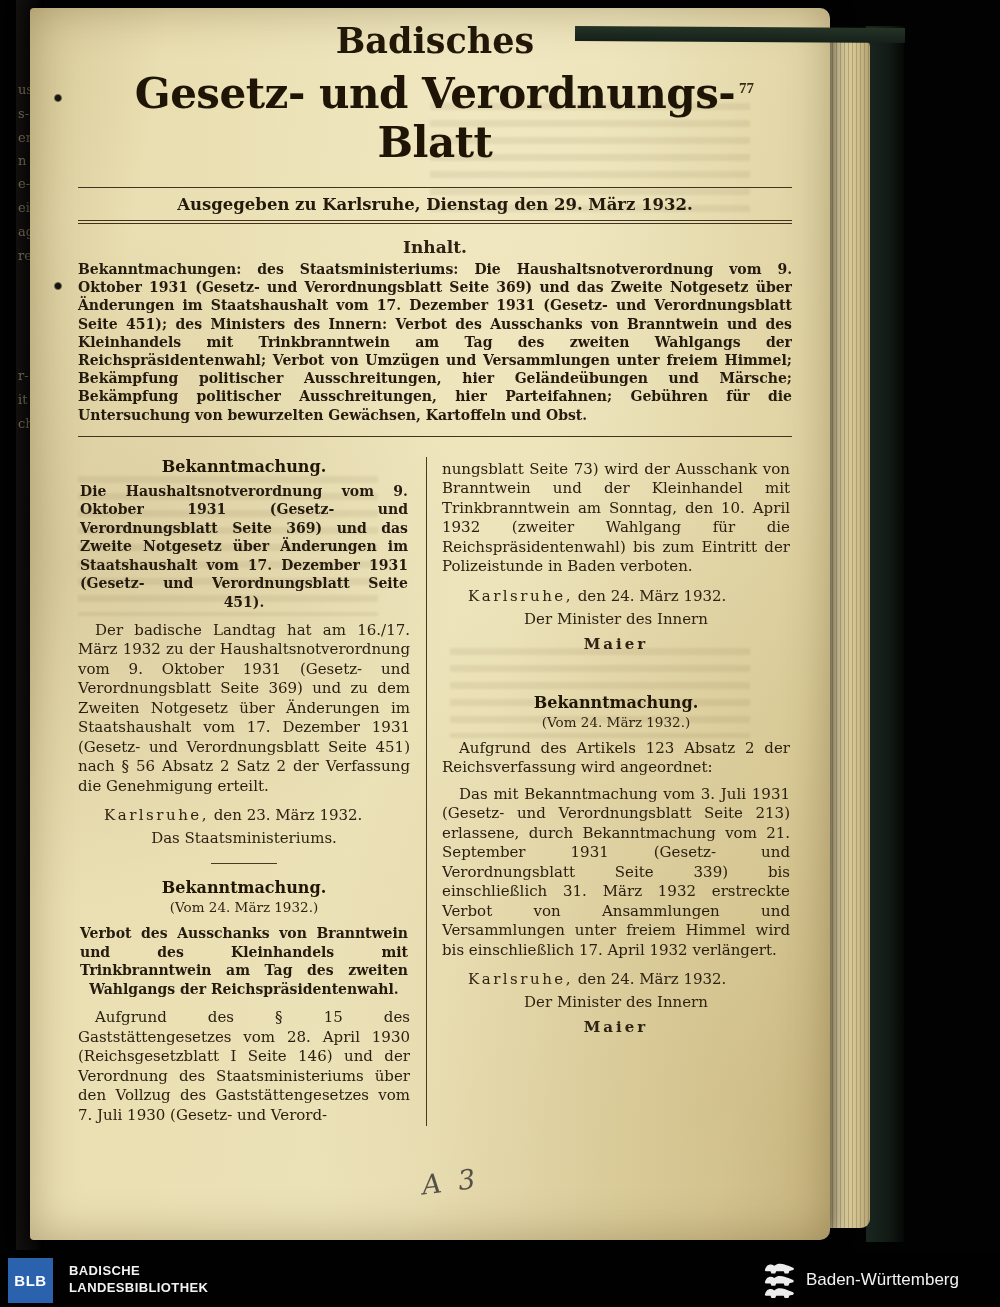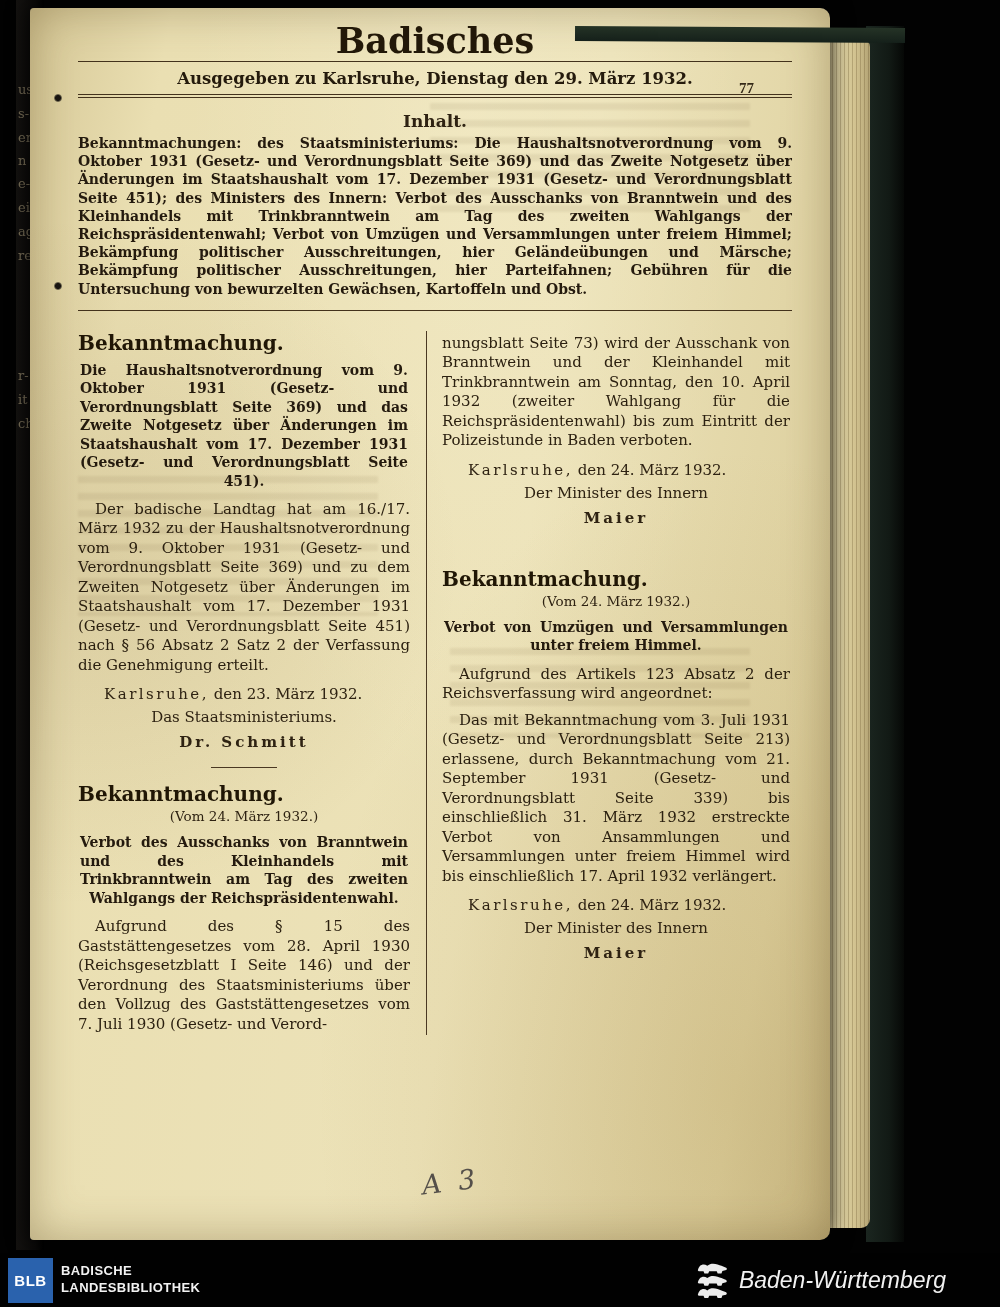--- a/index.html
+++ b/index.html
@@ -60,21 +60,21 @@
   .inhalt-body{margin:3px 0 12px;font-weight:bold;font-size:14px;line-height:1.3;
                text-align:justify;color:#241a0e;}
   .full-rule{border-bottom:1.5px solid #43321c;margin:2px 0 0;}
 
   .cols{display:flex;margin-top:16px;}
   .col{flex:0 0 auto;}
   .col.left{width:332px;}
   .col.right{width:348px;}
   .col-divider{flex:1;max-width:1px;min-width:1px;background:#4a3822;margin:4px 15px 6px 16px;}
 
-  .art-h{margin:14px 0 2px;text-align:left;font-size:20px;font-weight:bold;color:#201605;}
+  .art-h{margin:14px 0 2px;text-align:center;font-size:16px;font-weight:bold;color:#201605;}
   .art-h.first{margin-top:4px;}
   .art-h.gap-top{margin-top:40px;}
   .art-date{text-align:center;font-size:13.5px;margin-bottom:9px;}
   .subject{margin:6px 2px 10px;font-weight:bold;font-size:14px;line-height:1.32;
            text-align:justify;text-align-last:center;color:#241a0e;}
   .bodyp{margin:7px 0;font-size:15px;line-height:1.3;text-align:justify;color:#2b2010;}
   .ind{text-indent:17px;}
   .placeline{margin:10px 0 2px 26px;font-size:15px;}
   .sperr{letter-spacing:2.5px;text-align:right;}
   .signoff{text-align:center;margin-top:5px;font-size:15px;}
@@ -84,24 +84,24 @@
   .handwritten{position:absolute;left:392px;top:1158px;font-size:27px;font-style:italic;
                color:#55504a;transform:rotate(-7deg);letter-spacing:4px;}
 
   
   .vfooter{position:absolute;left:0;right:0;bottom:0;height:54px;background:#010101;
            display:flex;align-items:center;z-index:9;
            font-family:"Liberation Sans", sans-serif;}
   .blb-logo{width:45px;height:45px;margin-left:8px;background:#2a62ad;color:#fff;
             display:flex;align-items:center;justify-content:center;
             font-weight:bold;font-size:15px;letter-spacing:.5px;text-decoration:none;cursor:pointer;}
-  .lib-name{color:#f2f2f2;font-size:13px;font-weight:bold;margin-left:8px;line-height:1.3;
+  .lib-name{color:#f2f2f2;font-size:13px;font-weight:bold;margin-left:16px;line-height:1.3;
             letter-spacing:.4px;}
-  .brand{margin-left:auto;margin-right:54px;display:flex;align-items:center;gap:10px;
-         color:#f2f2f2;font-size:23px;cursor:pointer;font-style:italic;}
+  .brand{margin-left:auto;margin-right:41px;display:flex;align-items:center;gap:10px;
+         color:#f2f2f2;font-size:17px;cursor:pointer;}
   .coat{width:34px;height:38px;display:block;}
 </style>
 </head>
 <body>
 
 <div class="stage">
 
   <div class="sliver">
     <span class="frag" style="top:82px">ust</span>
     <span class="frag" style="top:106px">s-</span>
@@ -124,41 +124,41 @@
     <div class="hole h2"></div>
 
     <div class="ghost" style="left:400px;top:95px;width:320px;height:115px"></div>
     <div class="ghost" style="left:48px;top:468px;width:300px;height:140px"></div>
     <div class="ghost" style="left:420px;top:640px;width:300px;height:90px"></div>
 
     <div class="folio">77</div>
 
     <div class="content">
       <div class="t1">Badisches</div>
+      <div class="t2">Gesetz- und Verordnungs-Blatt</div>
 
       <div class="dateline-box">
         <div class="dateline">Ausgegeben zu Karlsruhe, Dienstag den 29. März 1932.</div>
       </div>
 
       <div class="inhalt-h">Inhalt.</div>
       <p class="inhalt-body">Bekanntmachungen: des Staatsministeriums: Die Haushaltsnotverordnung vom 9. Oktober 1931 (Gesetz- und Verordnungsblatt Seite 369) und das Zweite Notgesetz über Änderungen im Staatshaushalt vom 17. Dezember 1931 (Gesetz- und Verordnungsblatt Seite 451); des Ministers des Innern: Verbot des Ausschanks von Branntwein und des Kleinhandels mit Trinkbranntwein am Tag des zweiten Wahlgangs der Reichspräsidentenwahl; Verbot von Umzügen und Versammlungen unter freiem Himmel; Bekämpfung politischer Ausschreitungen, hier Geländeübungen und Märsche; Bekämpfung politischer Ausschreitungen, hier Parteifahnen; Gebühren für die Untersuchung von bewurzelten Gewächsen, Kartoffeln und Obst.</p>
       <div class="full-rule"></div>
 
       <div class="cols">
 
         <div class="col left">
           <h3 class="art-h first">Bekanntmachung.</h3>
           <p class="subject">Die Haushaltsnotverordnung vom 9. Oktober 1931 (Gesetz- und Verordnungsblatt Seite 369) und das Zweite Notgesetz über Änderungen im Staatshaushalt vom 17. Dezember 1931 (Gesetz- und Verordnungsblatt Seite 451).</p>
           <p class="bodyp ind">Der badische Landtag hat am 16./17. März 1932 zu der Haushaltsnotverordnung vom 9. Oktober 1931 (Gesetz- und Verordnungsblatt Seite 369) und zu dem Zweiten Notgesetz über Änderungen im Staatshaushalt vom 17. Dezember 1931 (Gesetz- und Verordnungsblatt Seite 451) nach § 56 Absatz 2 Satz 2 der Verfassung die Genehmigung erteilt.</p>
           <div class="placeline">
             <span class="sperr">Karlsruhe,</span>
             <span>den 23. März 1932.</span>
           </div>
           <div class="signoff">Das Staatsministeriums.</div>
-          <div class="signature">Dr. Schmitt</div>
           <div class="short-rule"></div>
 
           <h3 class="art-h">Bekanntmachung.</h3>
           <div class="art-date">(Vom 24. März 1932.)</div>
           <p class="subject">Verbot des Ausschanks von Branntwein und des Kleinhandels mit Trinkbranntwein am Tag des zweiten Wahlgangs der Reichspräsidentenwahl.</p>
           <p class="bodyp ind">Aufgrund des § 15 des Gaststättengesetzes vom 28. April 1930 (Reichsgesetzblatt I Seite 146) und der Verordnung des Staatsministeriums über den Vollzug des Gaststättengesetzes vom 7. Juli 1930 (Gesetz- und Verord-</p>
         </div>
 
         <div class="col-divider"></div>
 
@@ -166,21 +166,20 @@
           <p class="bodyp">nungsblatt Seite 73) wird der Ausschank von Branntwein und der Kleinhandel mit Trinkbranntwein am Sonntag, den 10. April 1932 (zweiter Wahlgang für die Reichspräsidentenwahl) bis zum Eintritt der Polizeistunde in Baden verboten.</p>
           <div class="placeline">
             <span class="sperr">Karlsruhe,</span>
             <span>den 24. März 1932.</span>
           </div>
           <div class="signoff">Der Minister des Innern</div>
           <div class="signature">Maier</div>
 
           <h3 class="art-h gap-top">Bekanntmachung.</h3>
           <div class="art-date">(Vom 24. März 1932.)</div>
-          <p class="subject">Verbot von Umzügen und Versammlungen unter freiem Himmel.</p>
           <p class="bodyp ind">Aufgrund des Artikels 123 Absatz 2 der Reichsverfassung wird angeordnet:</p>
           <p class="bodyp ind">Das mit Bekanntmachung vom 3. Juli 1931 (Gesetz- und Verordnungsblatt Seite 213) erlassene, durch Bekanntmachung vom 21. September 1931 (Gesetz- und Verordnungsblatt Seite 339) bis einschließlich 31. März 1932 erstreckte Verbot von Ansammlungen und Versammlungen unter freiem Himmel wird bis einschließlich 17. April 1932 verlängert.</p>
           <div class="placeline">
             <span class="sperr">Karlsruhe,</span>
             <span>den 24. März 1932.</span>
           </div>
           <div class="signoff">Der Minister des Innern</div>
           <div class="signature">Maier</div>
         </div>
 

